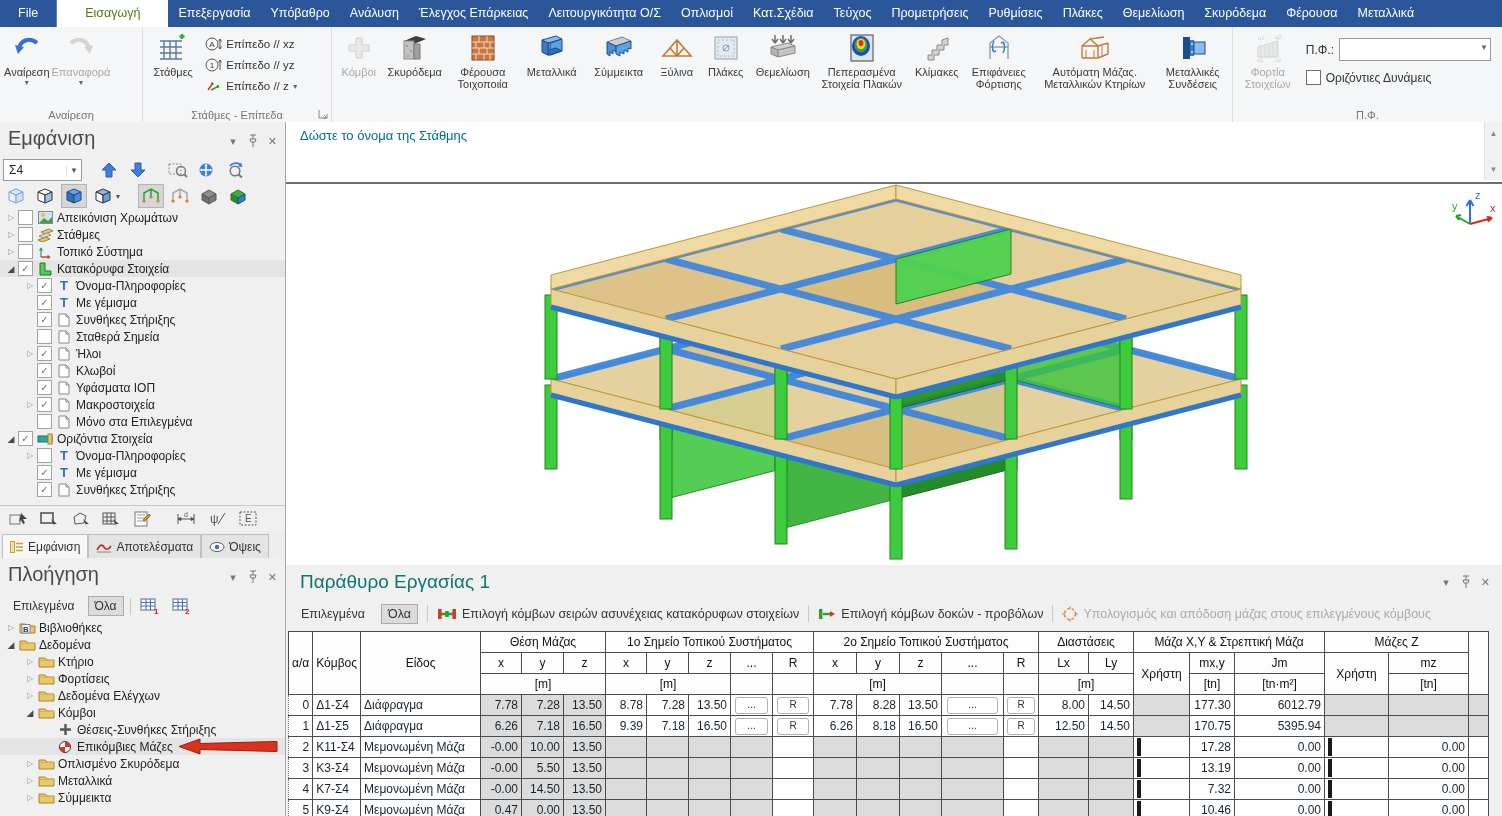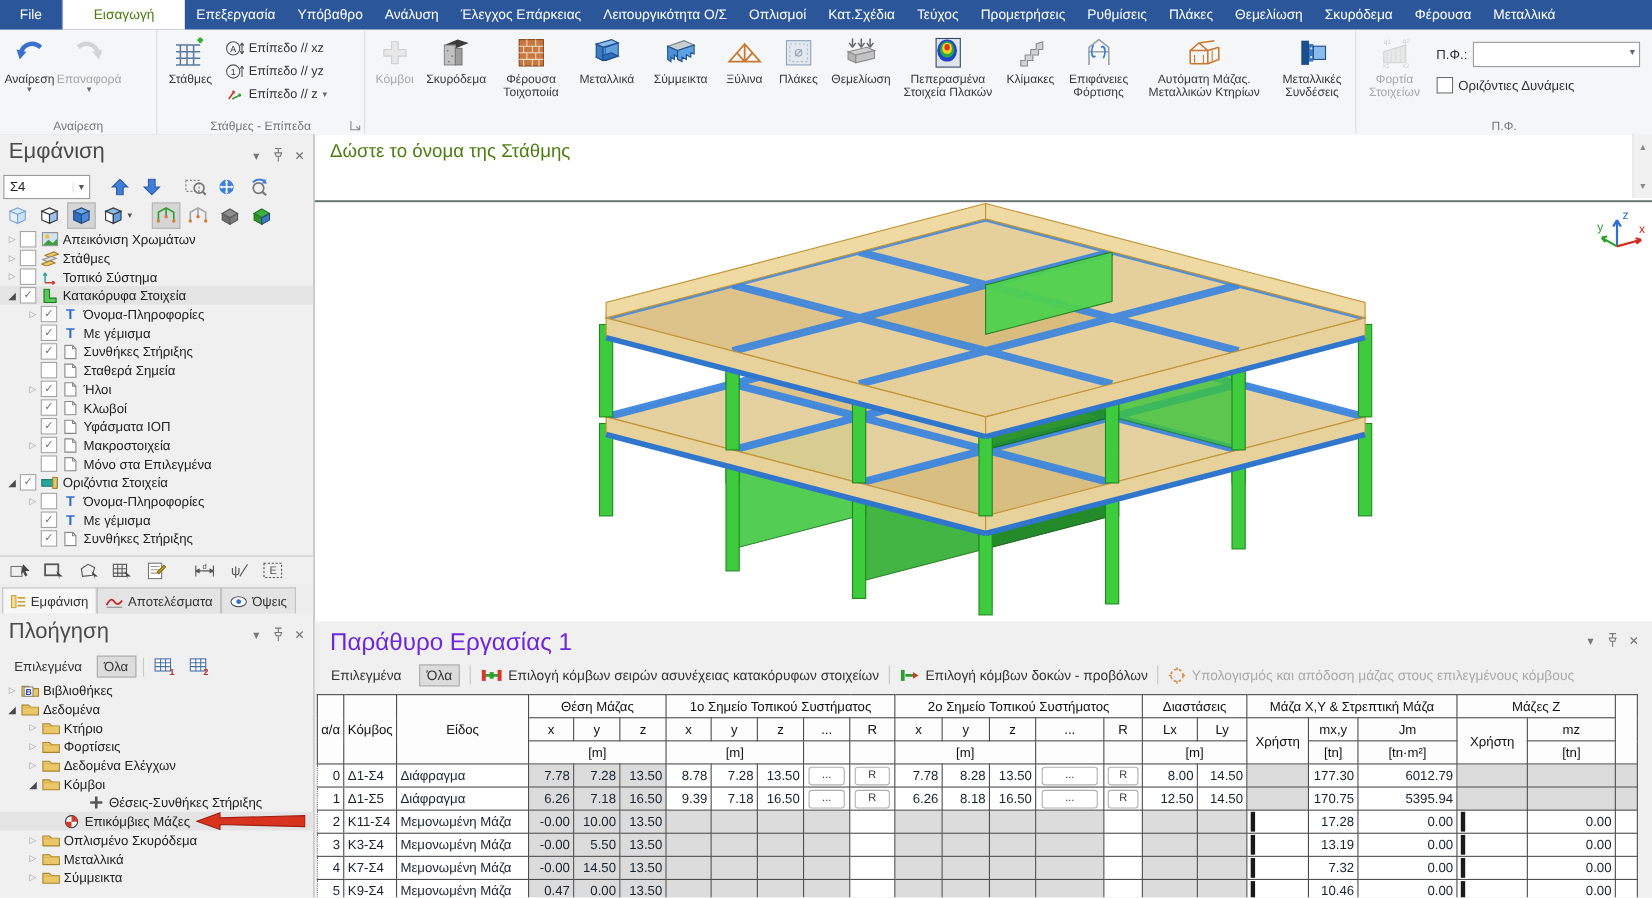--- a/index.html
+++ b/index.html
@@ -29,21 +29,21 @@
   .sbtn .sic{width:19px;height:17px;margin-right:3px;display:flex;align-items:center;justify-content:center}
   .launcher{position:absolute;right:3px;bottom:3px}
   .pf-col{display:flex;flex-direction:column;padding:8px 8px 0 6px;font-size:12px;color:#333}
   .pf-row{display:flex;align-items:center;gap:5px}
   .pf-combo{width:150px;height:21px;border:1px solid #9a9a9a;background:#fff;position:relative}
   .pf-combo .ca{position:absolute;right:2px;top:4px;font-size:8px;color:#666}
   .hcb{width:13px;height:13px;border:1px solid #707070;background:#fff;display:inline-block}
 
   
   #hintbar{position:absolute;left:286px;top:122px;width:1216px;height:60px;background:#fff;border-bottom:2px solid #6a7373}
-  #hint-text{padding:6px 0 0 14px;font-size:17px;color:#4d7c0f}
+  #hint-text{padding:6px 0 0 14px;font-size:13px;color:#0369a1}
   #hint-scroll{position:absolute;right:0;top:0;width:17px;height:58px;background:#f1f1f1;border-left:1px solid #e2e2e2}
   .sarr{width:17px;height:22px;display:flex;align-items:center;justify-content:center;font-size:8px;color:#8a8a8a}
   .sarr.dn{position:absolute;bottom:0}
 
   
   #viewport{position:absolute;left:286px;top:184px;width:1216px;height:381px;background:#fff;overflow:hidden}
   #axis-triad{position:absolute;right:6px;top:4px}
 
   
   .panel{position:absolute;left:0;width:285px;background:#f0f0f0;border-right:1px solid #a9a9a9;overflow:hidden}
@@ -77,21 +77,21 @@
   .dtab.active{background:#f7f7f7}
 
   .ntb{display:flex;align-items:center;height:26px;padding:0 6px;gap:6px;font-size:12px;color:#333}
   .nbtn{padding:2px 6px;border:1px solid transparent}
   .nbtn.pressed{background:#dcdcdc;border:1px solid #ababab}
   .vsep{width:1px;height:17px;background:#c8c8c8}
   #nav-arrow{position:absolute;left:178px;top:0px;pointer-events:none}
 
   
   #work-panel{position:absolute;left:286px;top:565px;width:1216px;height:251px;background:#f0f0f0;overflow:hidden}
-  .wtitle{font-size:22px;color:#6d28d9;padding:6px 0 0 14px;height:29px}
+  .wtitle{font-size:19px;color:#0f766e;padding:6px 0 0 14px;height:29px}
   .wtb{display:flex;align-items:center;height:27px;padding:0 8px;gap:9px;font-size:12.5px;color:#333;white-space:nowrap}
   .waction{display:flex;align-items:center;gap:5px}
   .waction.dis{color:#aaa}
   #grid{position:absolute;left:2px;top:66px;border-collapse:collapse;table-layout:fixed;background:#fff;font-size:12px}
   #grid th,#grid td{border:1px solid #4d4d4d;padding:0 3px;height:20px;overflow:hidden;white-space:nowrap;font-weight:normal}
   #grid thead th{background:#fdfdfd;text-align:center;color:#111}
   #grid td.num{text-align:right;color:#17242f}
   #grid td.txt{text-align:left;color:#17242f}
   #grid .g{background:#dcdcdc}
   #grid td.idx{text-align:right;border-right:1px dotted #777;border-left:1px dotted #777}
@@ -929,21 +929,21 @@
       <div class="trow" style="padding-left: 23px;">
         <span class="texp e">◢</span>
         <span class="tico">
           <svg width="17" height="13">
             <path d="M1 3 H7 L9 5 H16 V12 H1 Z" fill="#eac768" stroke="#a8862e"></path>
             <path d="M1 5.5 H16" stroke="#d9b44e"></path>
           </svg>
         </span>
         <span class="tlabel">Κόμβοι</span>
       </div>
-      <div class="trow" style="padding-left: 64px;">
+      <div class="trow" style="padding-left: 42px;">
         <span class="texp"></span>
         <span class="tico">
           <svg width="13" height="13">
             <path d="M6.5 1 V12 M1 6.5 H12" stroke="#555" stroke-width="2.4"></path>
           </svg>
         </span>
         <span class="tlabel">Θέσεις-Συνθήκες Στήριξης</span>
       </div>
       <div class="trow sel" style="padding-left: 42px;">
         <span class="texp"></span>

